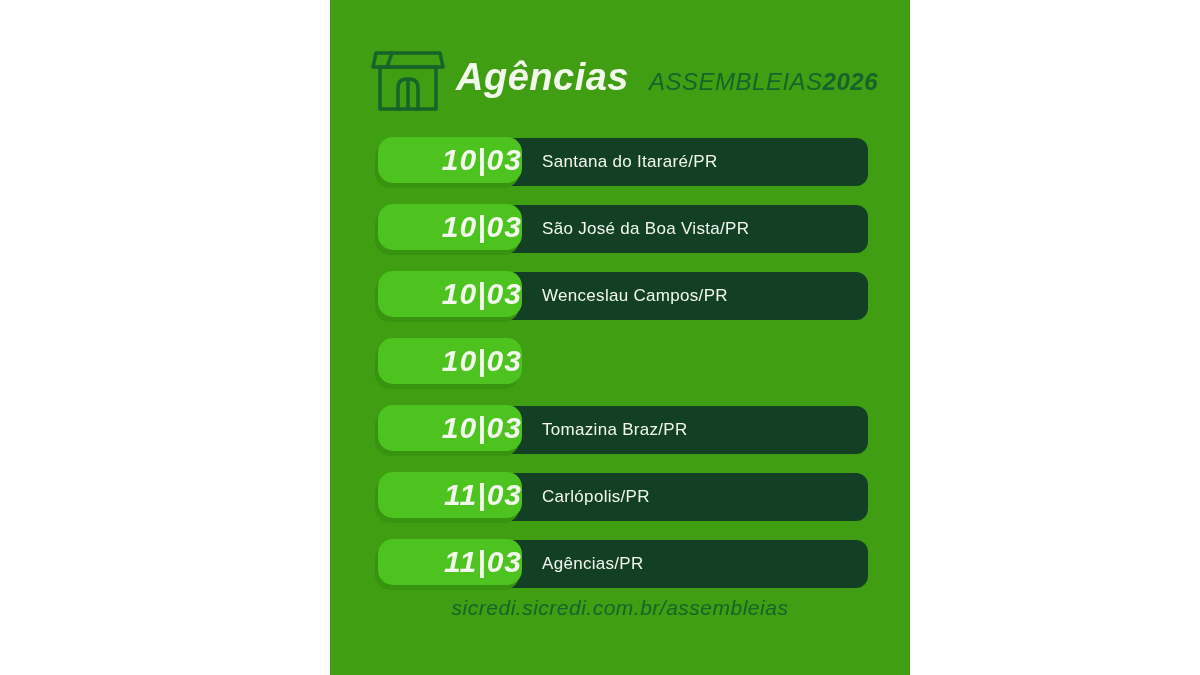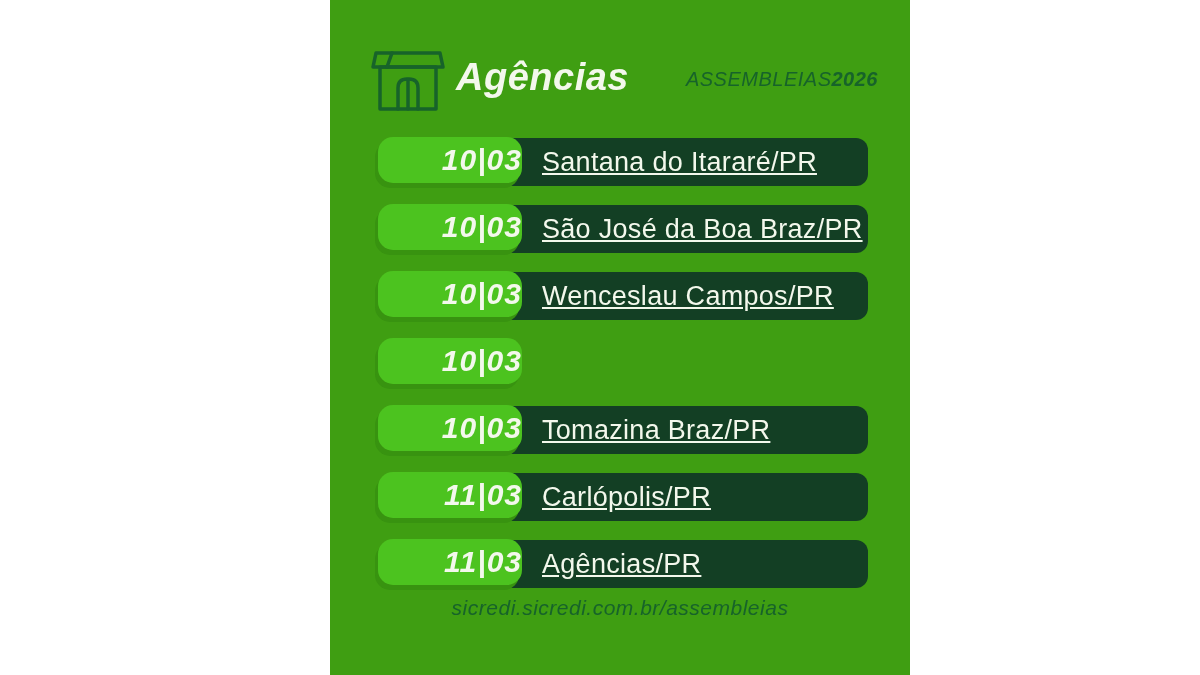--- a/index.html
+++ b/index.html
@@ -17,36 +17,35 @@
   .header{position:absolute;top:46px;left:0;width:100%;height:70px;}
   .store-icon{position:absolute;left:40px;top:4px;width:76px;height:62px;}
   .store-icon svg{width:100%;height:100%;}
   .title{
     position:absolute;left:126px;top:10px;
     font-size:38px;font-weight:bold;font-style:italic;
     color:var(--light-text,#f3f8ec);letter-spacing:.5px;
   }
   .brand{
     position:absolute;right:32px;top:22px;
-    font-size:20px;font-style:italic;color:var(--dark-text,#17632a);
+    font-size:24px;font-style:italic;color:var(--dark-text,#17632a);
     letter-spacing:.5px;white-space:nowrap;
   }
   .brand .b{font-weight:bold;}
   
   .rows{position:absolute;top:137px;left:0;width:100%;}
   .row{position:relative;height:49px;margin-bottom:18px;}
   .bar{
     position:absolute;left:170px;right:42px;top:1px;height:48px;
     background:var(--bar-green,#133f24);border-radius:12px;
     display:flex;align-items:center;padding-left:42px;box-sizing:border-box;
   }
   .city{
-    font-size:27px;color:var(--light-text,#f3f8ec);letter-spacing:.3px;
+    font-size:17px;color:var(--light-text,#f3f8ec);letter-spacing:.3px;
     white-space:nowrap;
-    text-decoration:underline;
   }
   .pill{
     position:absolute;left:48px;top:0;width:144px;height:46px;
     background:var(--pill-green,#4cc31f);border-radius:15px;
     box-shadow:-3px 5px 0 0 var(--pill-shadow,#389310);
     display:flex;align-items:center;justify-content:flex-end;
   }
   .date{
     font-size:30px;font-weight:bold;font-style:italic;
     color:var(--light-text,#f3f8ec);letter-spacing:1px;
@@ -82,21 +81,21 @@
     <div class="bar">
       <span class="city">Santana do Itararé/PR</span>
     </div>
     <div class="pill">
       <span class="date">10|03</span>
     </div>
   </div>
 
   <div class="row">
     <div class="bar">
-      <span class="city">São José da Boa Braz/PR</span>
+      <span class="city">São José da Boa Vista/PR</span>
     </div>
     <div class="pill">
       <span class="date">10|03</span>
     </div>
   </div>
 
   <div class="row">
     <div class="bar">
       <span class="city">Wenceslau Campos/PR</span>
     </div>

